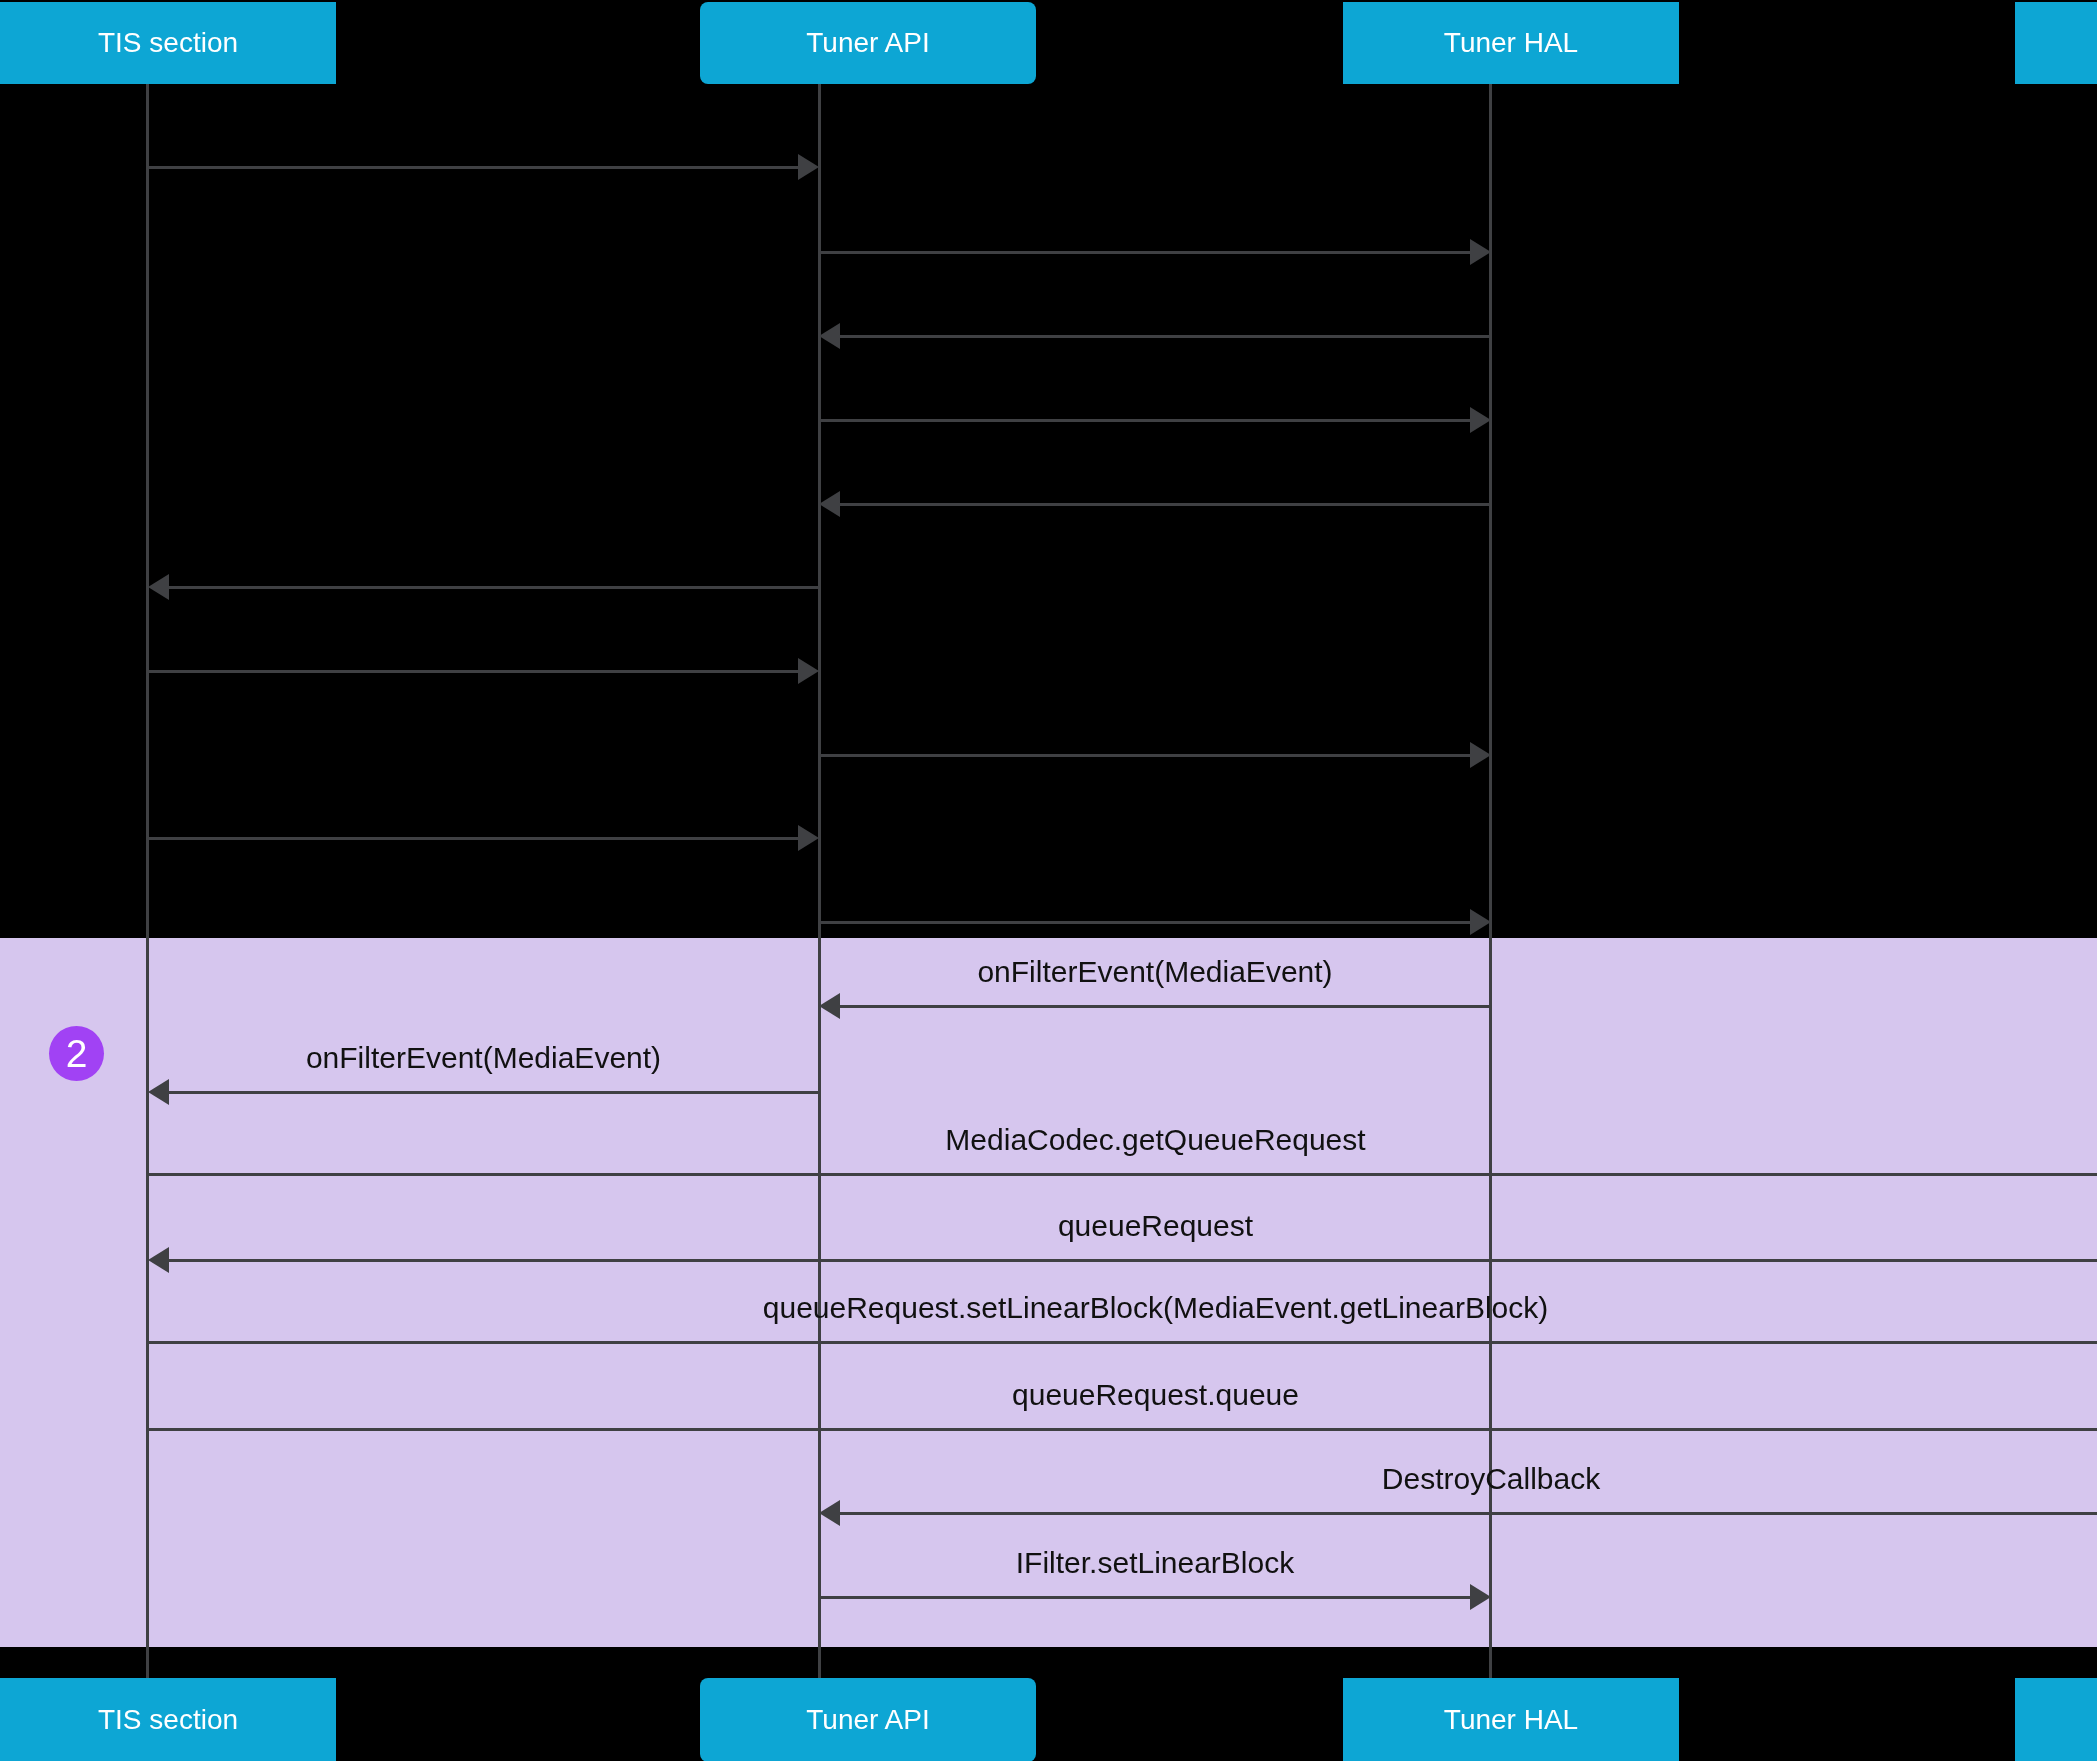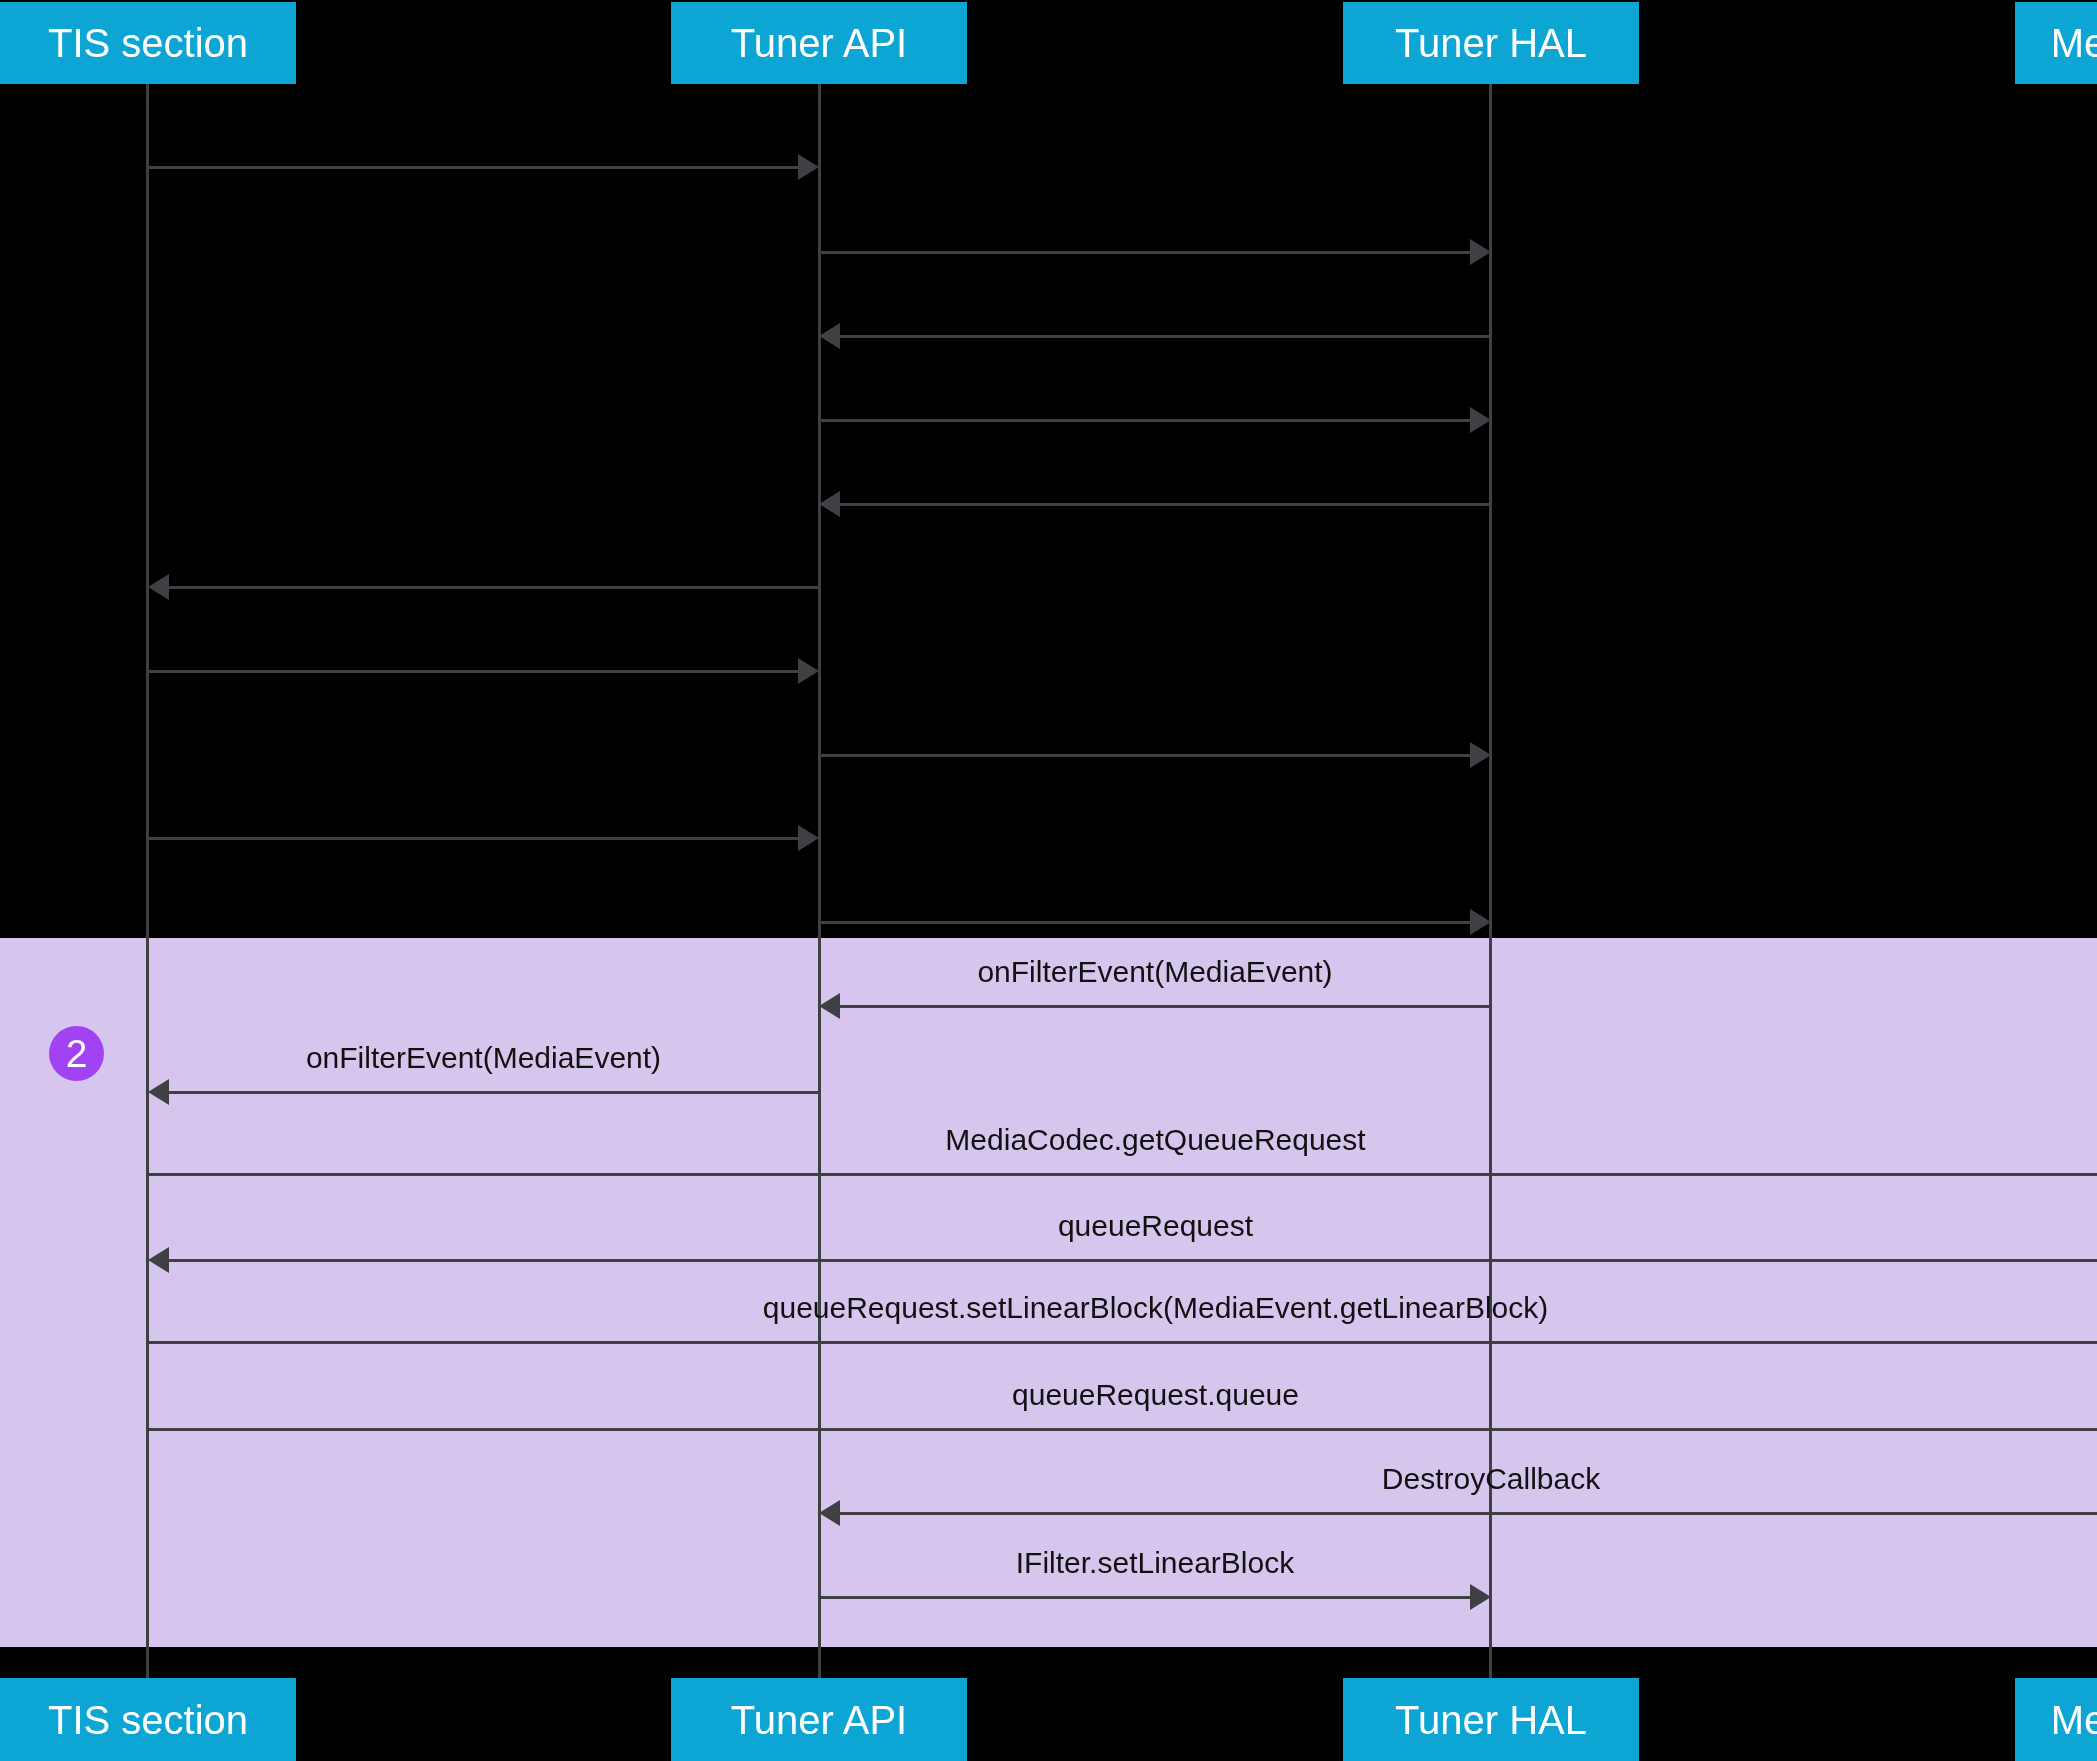--- a/index.html
+++ b/index.html
@@ -21,29 +21,29 @@
   #diagram{position:absolute;inset:0;}
   .band{
     position:absolute;left:0;top:938px;width:2202px;height:709px;
     background:var(--band);z-index:0;
   }
   .lifeline{
     position:absolute;top:84px;height:1594px;width:3.4px;
     background:var(--arrow);z-index:1;
   }
   .actor-box{
-    position:absolute;width:296px;height:82px;
+    position:absolute;width:336px;height:82px;
     background:var(--cyan);color:var(--actor-text);
     display:flex;align-items:center;justify-content:center;
-    font-size:40px;line-height:1;z-index:3;
+    font-size:28px;line-height:1;z-index:3;
     letter-spacing:0px;white-space:nowrap;
   }
   .actor-box.hdr{top:1.7px;}
   .actor-box.ftr{top:1678px;height:84px;}
-  .ax0{left:0px;} .ax1{left:671px;} .ax2{left:1343px;} .ax3{left:2015px;}
+  .ax0{left:0px;} .ax1{left:700px;border-radius:8px;} .ax2{left:1343px;} .ax3{left:2015px;}
   .msg{position:absolute;z-index:2;}
   .msg .line{position:absolute;top:0;height:3.4px;background:var(--arrow);}
   .msg .head{position:absolute;top:-11.7px;width:0;height:0;
     border-top:13.4px solid transparent;border-bottom:13.4px solid transparent;}
   .msg .head.r{border-left:21px solid var(--arrow);}
   .msg .head.l{border-right:21px solid var(--arrow);}
   .msg .lbl{
     position:absolute;text-align:center;color:var(--label);
     font-size:30px;line-height:44px;height:44px;
     white-space:nowrap;overflow:visible;

